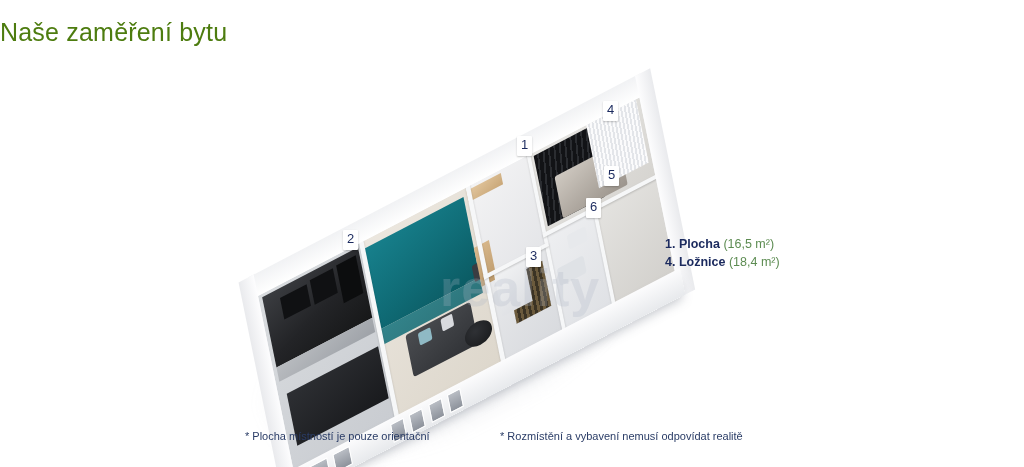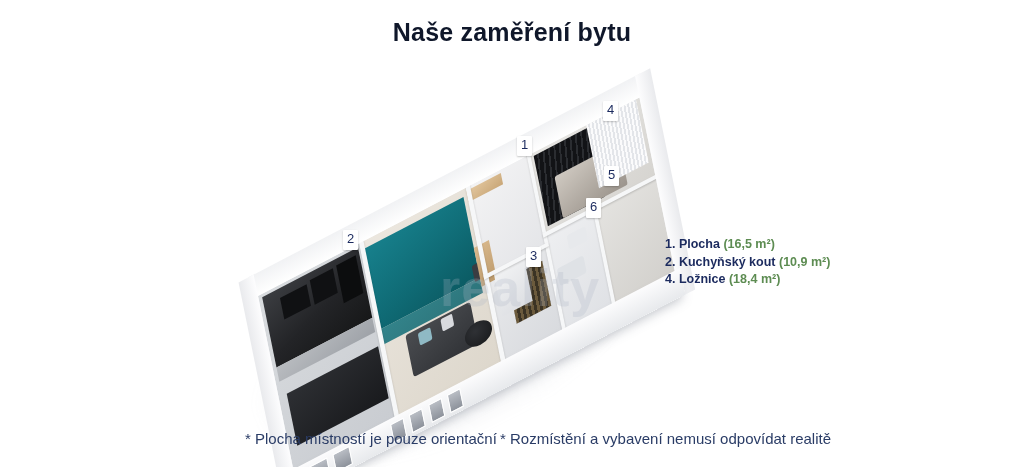--- a/index.html
+++ b/index.html
@@ -9,24 +9,23 @@
     background: #ffffff;
     position: relative;
     overflow: hidden;
   }
 
   
   #page-title {
     position: absolute;
     left: 0; right: 0;
     top: 18px;
-    text-align: center;
     font-size: 25px;
-    font-weight: bold;
-    color: #0f172a;
+    font-weight: normal;
+    color: #4d7c0f;
     letter-spacing: .2px;
   }
 
   
   #floorplan {
     position: absolute;
     left: 232px;
     top: 58px;
     width: 460px;
     height: 360px;
@@ -258,28 +257,28 @@
   }
   .legend-item {
     font-size: 12.5px;
     color: #1b2a5e;
     font-weight: bold;
     line-height: 17.5px;
     white-space: nowrap;
   }
   .legend-item .area {
     color: #5d8c52;
-    font-weight: bold;
+    font-weight: normal;
   }
 
   
   .footnote {
     position: absolute;
     top: 430px;
-    font-size: 15px;
+    font-size: 11px;
     color: #2a3c66;
     white-space: nowrap;
   }
   #footnote-left  { left: 245px; }
   #footnote-right { left: 500px; }
 </style>
 </head>
 <body>
 
 <div id="page-title">Naše zaměření bytu</div>
@@ -357,25 +356,20 @@
 <div id="watermark">reality</div>
 
 <div id="legend">
 
   <div class="legend-item">
     <span>1.</span>
     <span>Plocha</span>
     <span class="area">(16,5 m²)</span>
   </div>
   <div class="legend-item">
-    <span>2.</span>
-    <span>Kuchyňský kout</span>
-    <span class="area">(10,9 m²)</span>
-  </div>
-  <div class="legend-item">
     <span>4.</span>
     <span>Ložnice</span>
     <span class="area">(18,4 m²)</span>
   </div>
 </div>
 
 <div class="footnote" id="footnote-left">* Plocha místností je pouze orientační</div>
 <div class="footnote" id="footnote-right">* Rozmístění a vybavení nemusí odpovídat realitě</div>
 
 </body></html>

